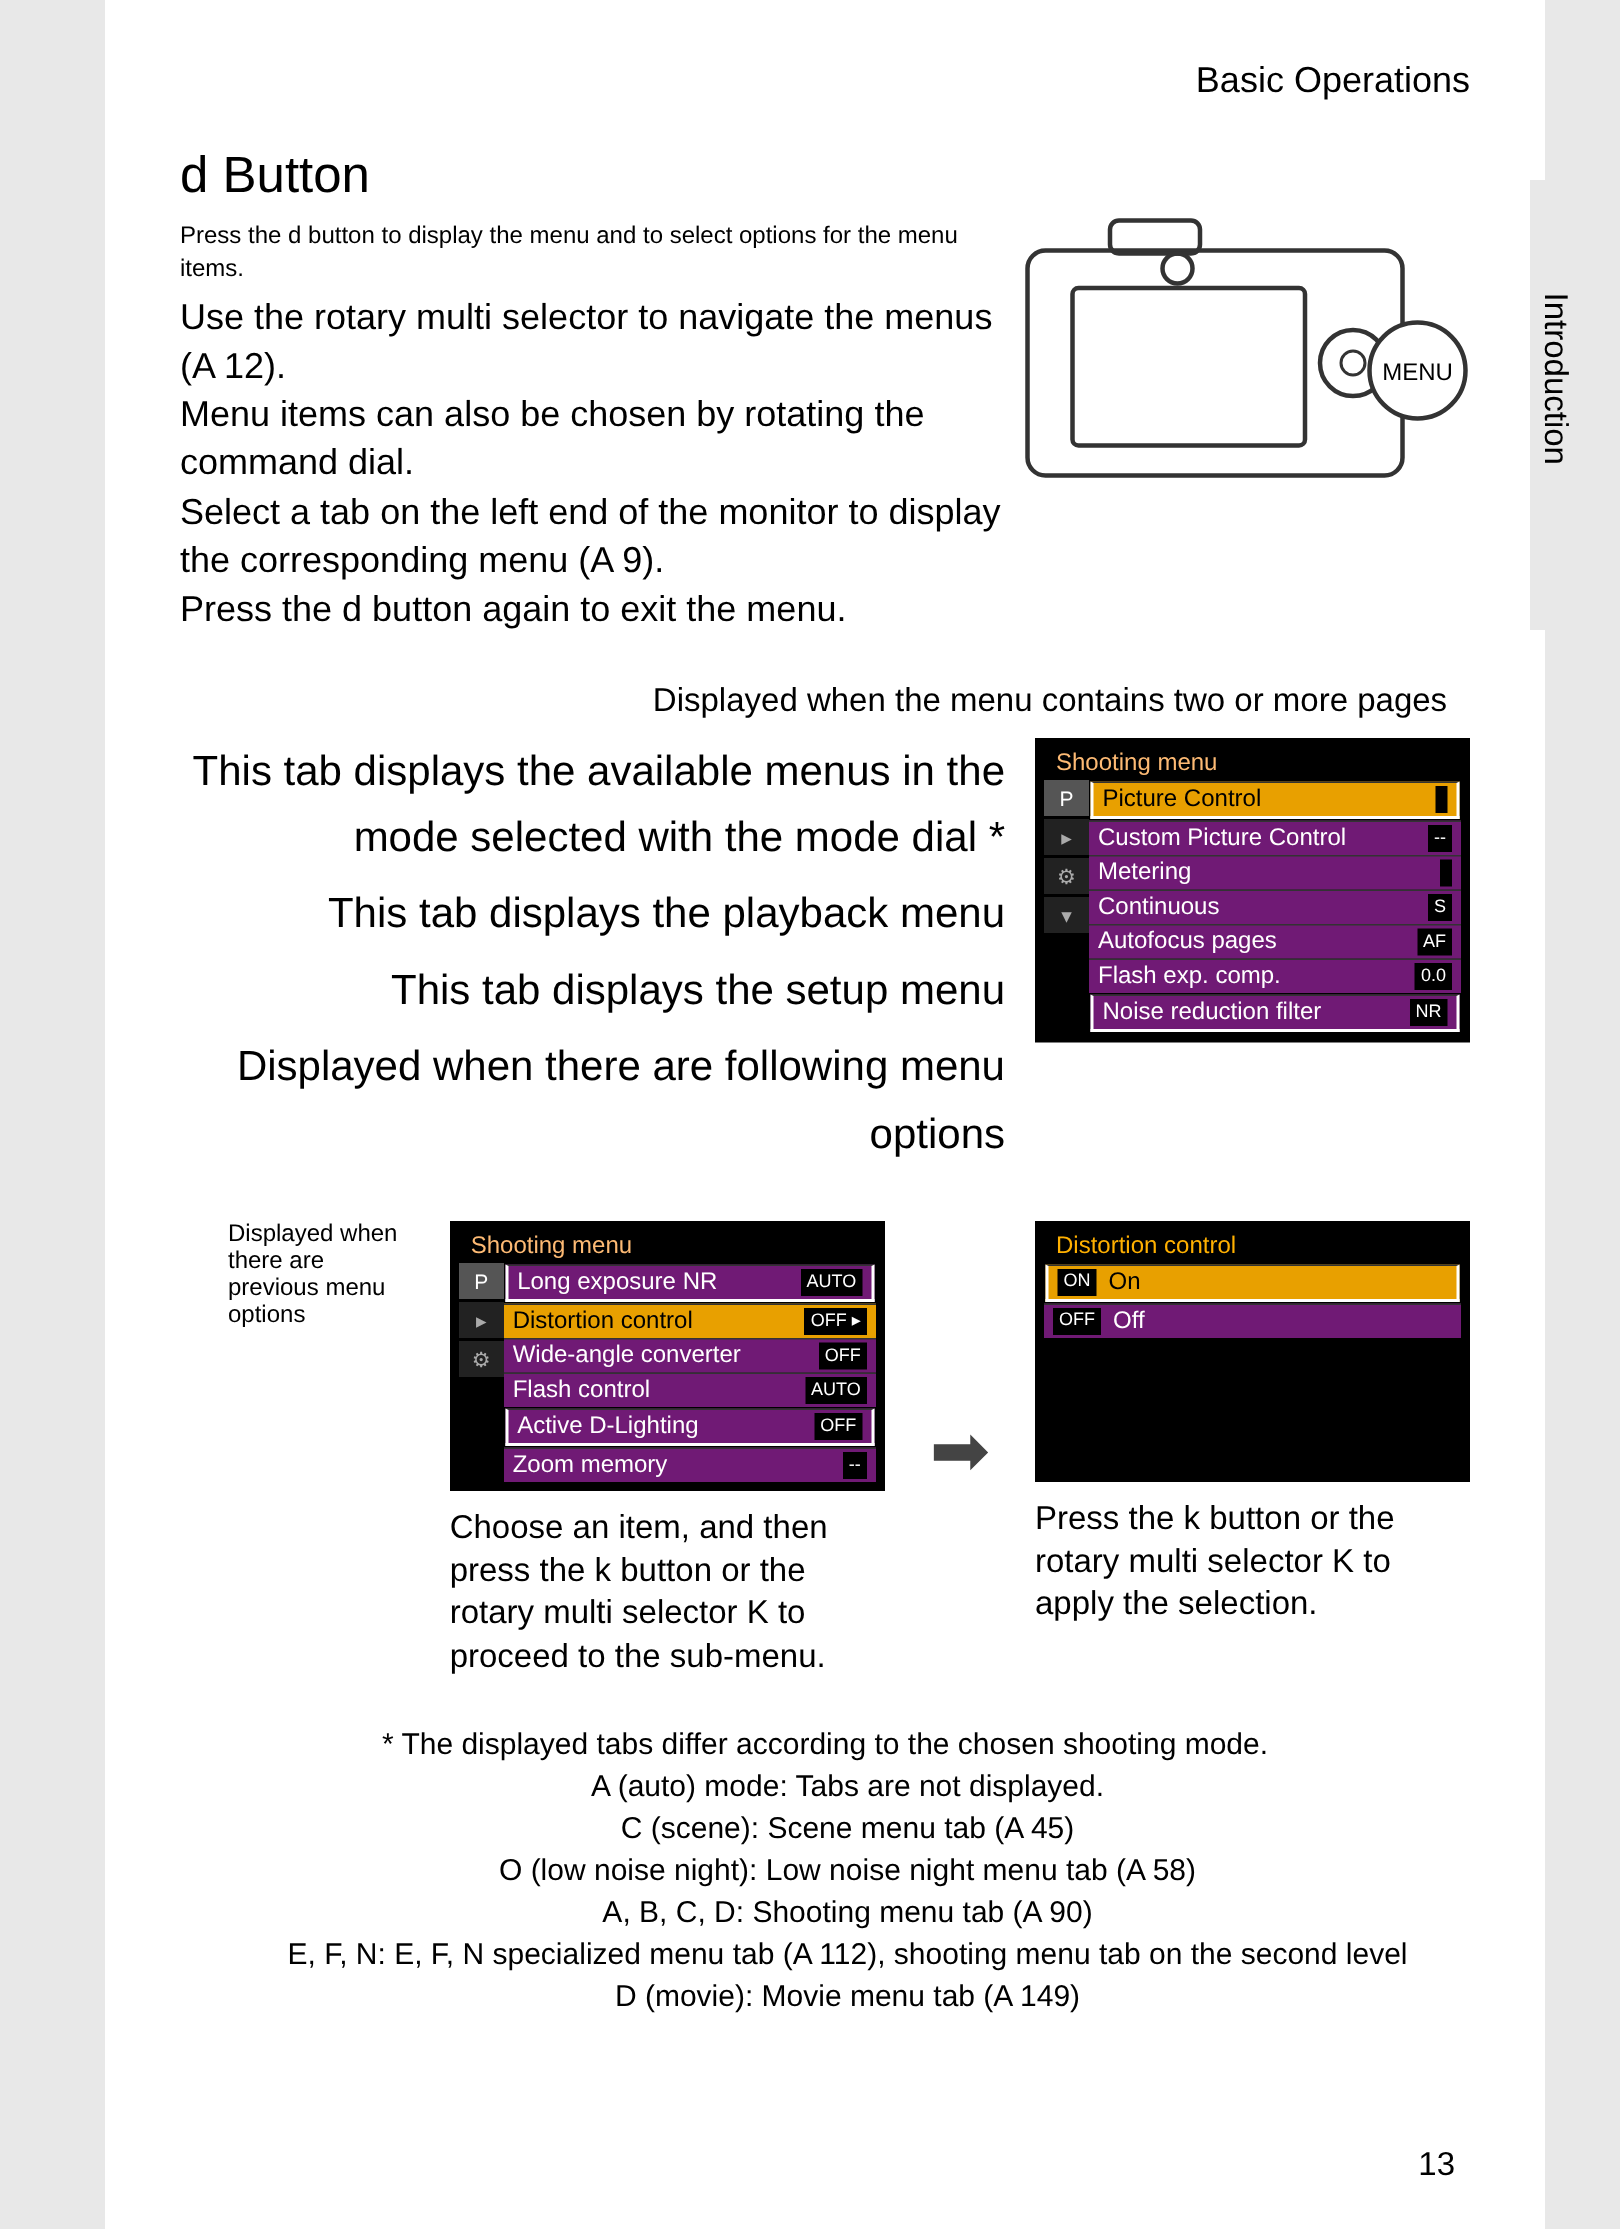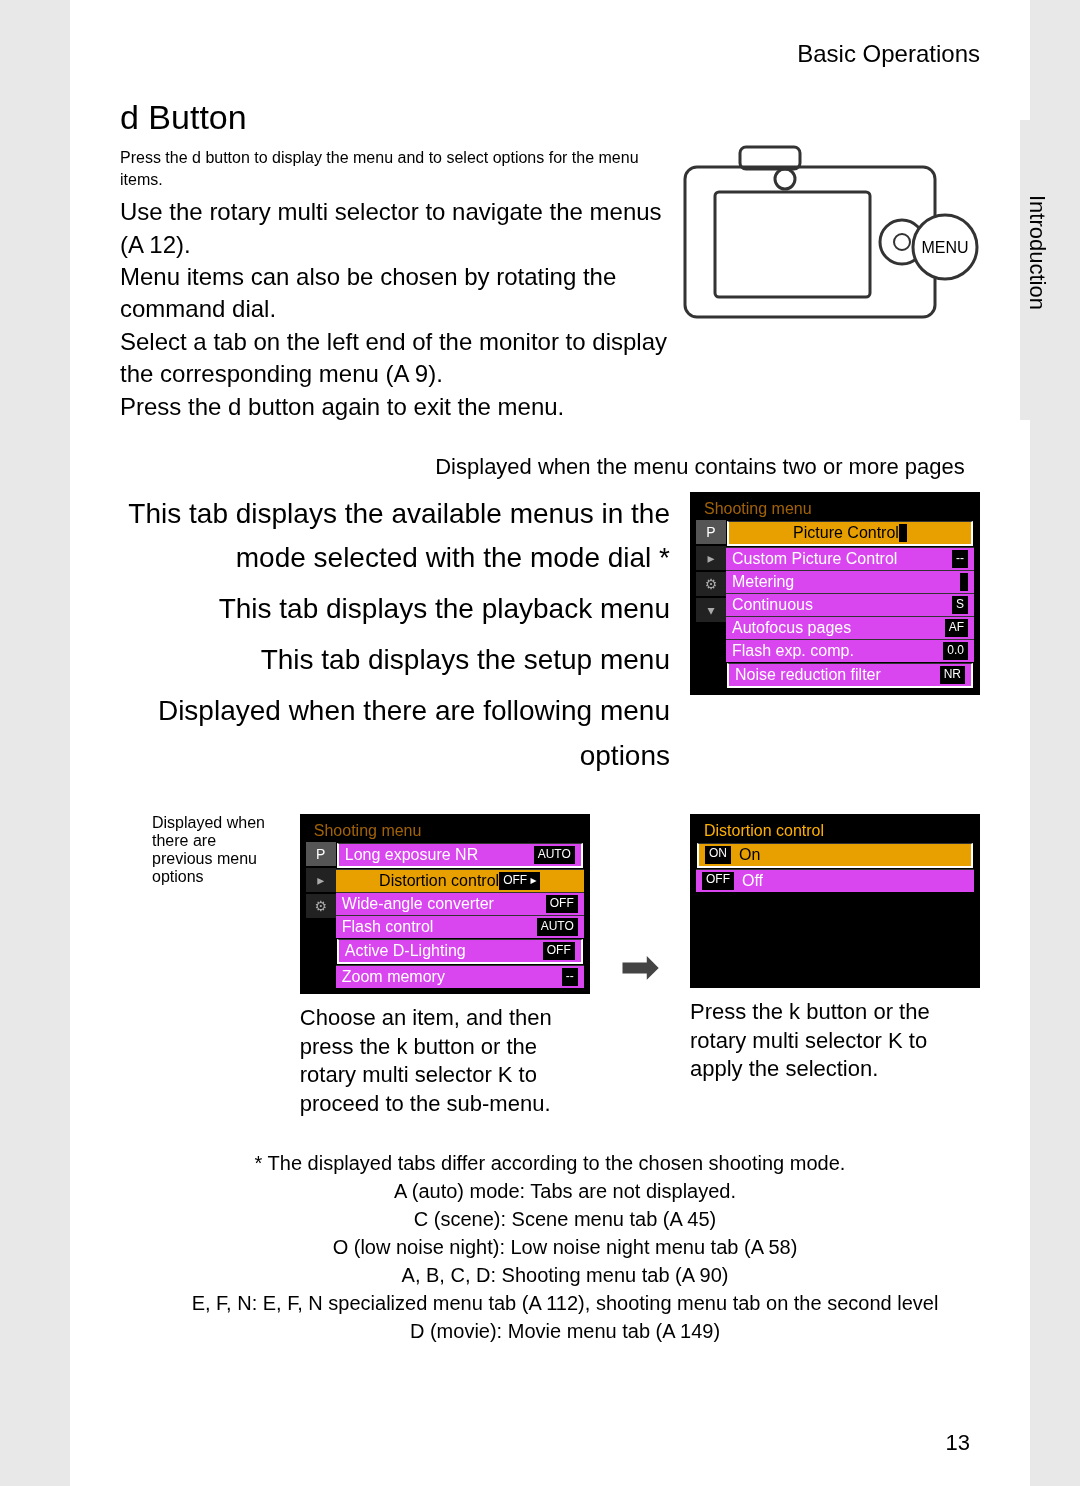--- a/index.html
+++ b/index.html
@@ -78,21 +78,21 @@
   }
   .labels-left div { margin-bottom: 6px; }
   .menu-box {
     width: 290px;
     background: #000;
     color: #fff;
     font-size: 16px;
     padding: 6px;
     box-sizing: border-box;
   }
-  .menu-title { color: #a16207; padding: 2px 8px; font-size:16px;}
+  .menu-title { color: #fdba74; padding: 2px 8px; font-size:16px;}
   .menu-grid {
     display: flex;
   }
   .menu-tabs {
     width: 30px;
     display: flex;
     flex-direction: column;
     gap: 2px;
   }
   .menu-tabs div {
@@ -105,24 +105,24 @@
   }
   .menu-tabs .sel { background:#555; color:#fff;}
   .menu-items {
     flex: 1;
   }
   .menu-items .row {
     display: flex;
     justify-content: space-between;
     padding: 2px 6px;
     border-top: 1px solid #333;
-    background: #d946ef;
+    background: #701a75;
     color:#fff;
   }
-  .menu-items .row.sel { background:#e8a000; color:#000;justify-content:center;}
+  .menu-items .row.sel { background:#e8a000; color:#000;}
   .menu-items .row .val {
     background:#000; color:#fff; font-size:12px; padding:1px 4px;
   }
   .row-prev {
     font-size:16px;
     max-width: 240px;
     margin-left: 32px;
   }
   .lower {
     display: flex;

